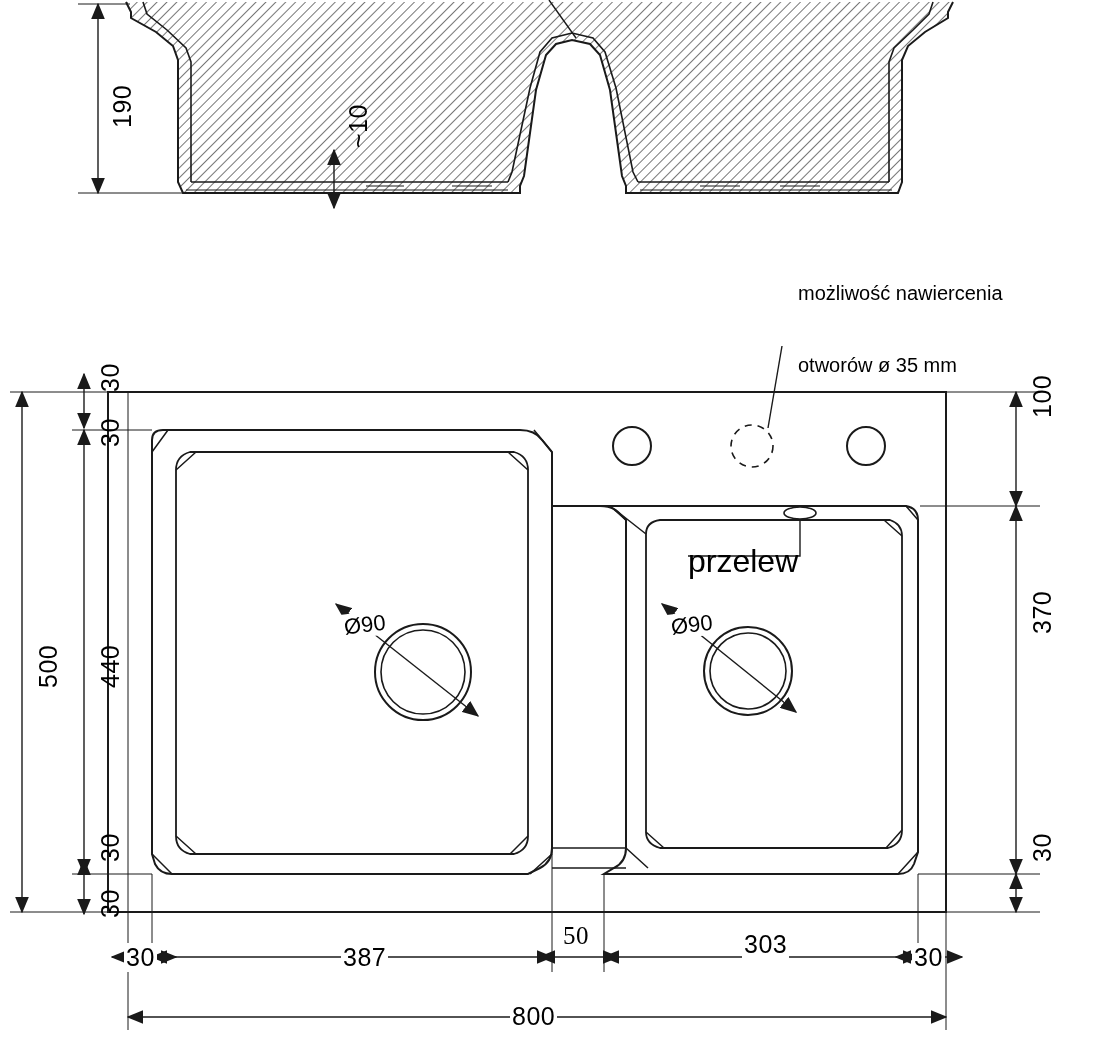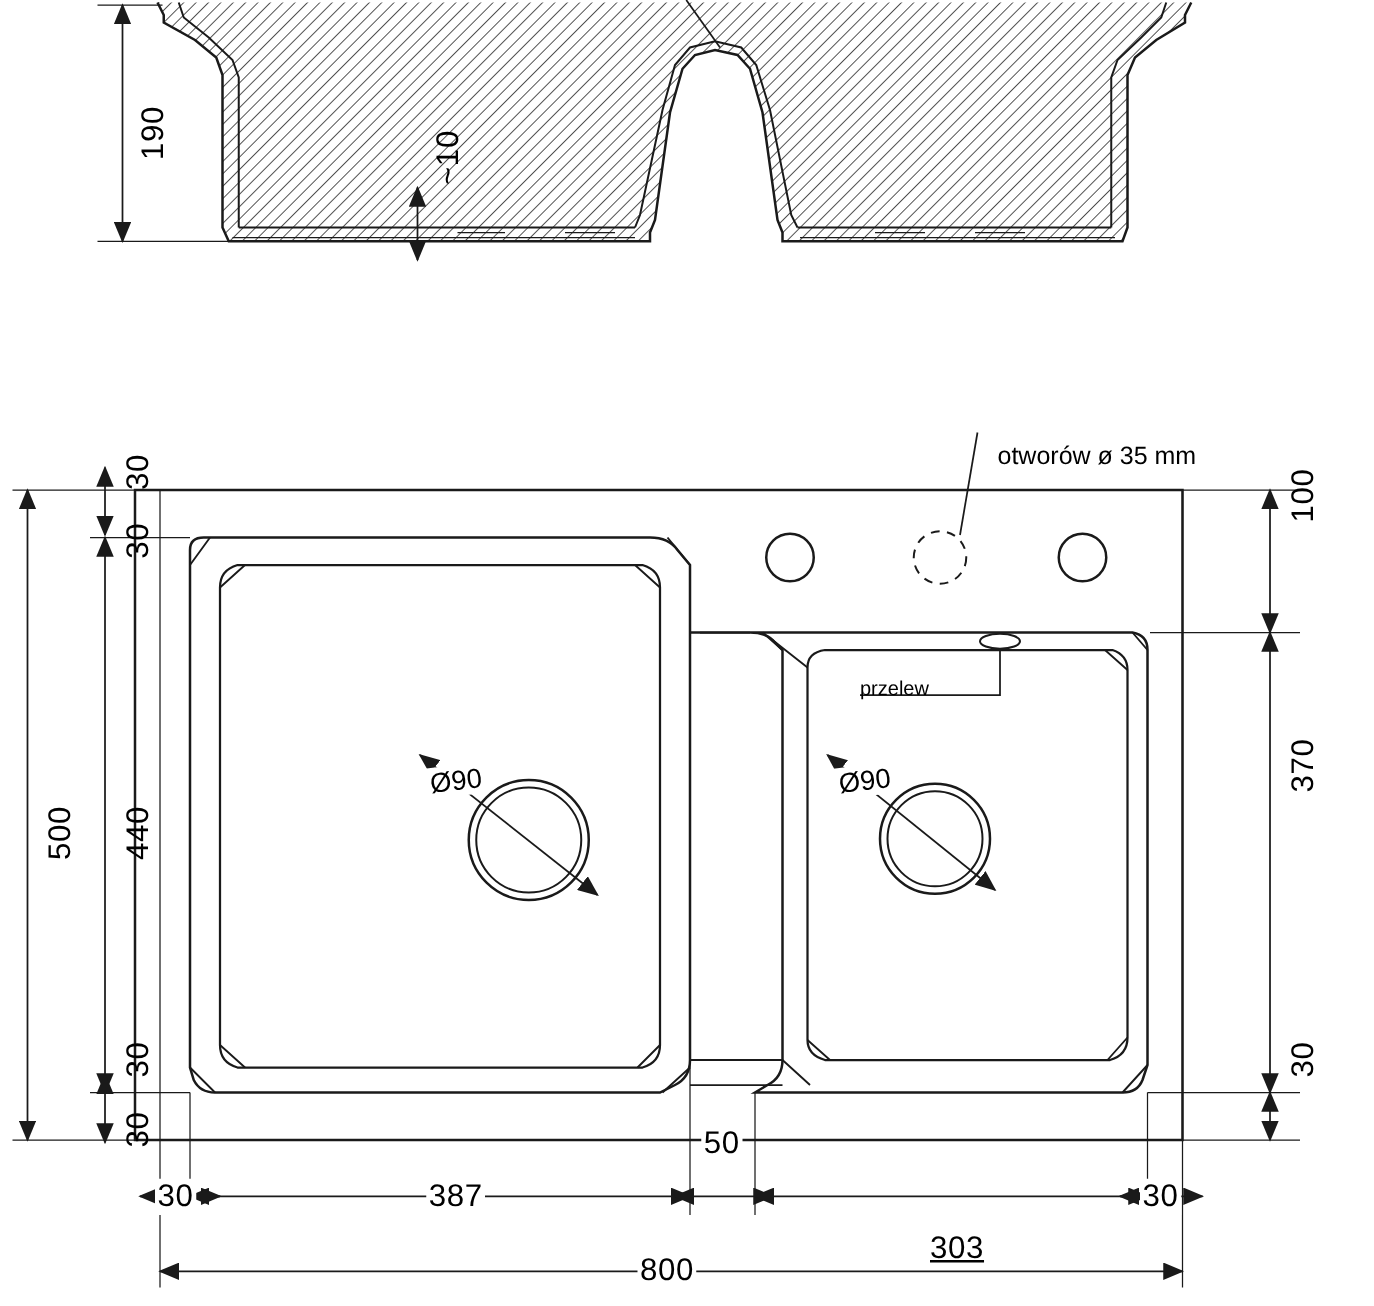--- a/index.html
+++ b/index.html
@@ -173,39 +173,40 @@
       <line x1="604" y1="957" x2="918" y2="957" stroke-width="1.4" marker-start="url(#arrL)" marker-end="url(#arrR)"></line>
       <line x1="896" y1="957" x2="962" y2="957" stroke-width="1.4" marker-start="url(#arrL)" marker-end="url(#arrR)"></line>
 
       <line x1="128" y1="1017" x2="946" y2="1017" stroke-width="1.4" marker-start="url(#arrL)" marker-end="url(#arrR)"></line>
     </g>
   </svg>
 
   <div class="lbl dim rot90" style="left:108px; top:128px;">190</div>
   <div class="lbl dim rot90" style="left:344px; top:148px;">~10</div>
 
+  <div class="lbl note" style="left:798px; top:282px;">możliwość nawiercenia</div>
   <div class="lbl note" style="left:798px; top:310px;margin-top:44px;">otworów ø 35 mm</div>
 
-  <div class="lbl note" style="left:688px; top:543px; font-size:16px;">przelew</div>
+  <div class="lbl note" style="left:688px; top:543px; font-size:32px;">przelew</div>
 
   <div class="lbl small" style="left:341px; top:612px; font-size:22px; transform:rotate(-7deg); background:#fff; padding:0 3px;">Ø90</div>
   <div class="lbl small" style="left:668px; top:612px; font-size:22px; transform:rotate(-7deg); background:#fff; padding:0 3px;">Ø90</div>
 
   <div class="lbl dim rot90" style="left:34px; top:688px;">500</div>
   <div class="lbl dim rot90" style="left:96px; top:688px;">440</div>
   <div class="lbl dim rot90" style="left:96px; top:392px;">30</div>
   <div class="lbl dim rot90" style="left:96px; top:447px;">30</div>
   <div class="lbl dim rot90" style="left:96px; top:862px;">30</div>
   <div class="lbl dim rot90" style="left:96px; top:918px;">30</div>
 
   <div class="lbl dim rot90" style="left:1028px; top:418px;">100</div>
   <div class="lbl dim rot90" style="left:1028px; top:634px;">370</div>
   <div class="lbl dim rot90" style="left:1028px; top:862px;">30</div>
 
   <div class="lbl dim bg-white" style="left:124px; top:943px;">30</div>
   <div class="lbl dim bg-white" style="left:341px; top:943px;">387</div>
-  <div class="lbl dim bg-white" style="left:561px; top:900px;">50</div>
-  <div class="lbl dim bg-white" style="left:742px; top:984px;text-decoration:underline;">303</div>
+  <div class="lbl dim bg-white" style="left:561px; top:922px;font-family:Liberation Serif, serif;">50</div>
+  <div class="lbl dim bg-white" style="left:742px; top:930px;">303</div>
   <div class="lbl dim bg-white" style="left:912px; top:943px;">30</div>
 
   <div class="lbl dim bg-white" style="left:510px; top:1002px;text-align:center;">800</div>
 
 </div>
 
 </body></html>

